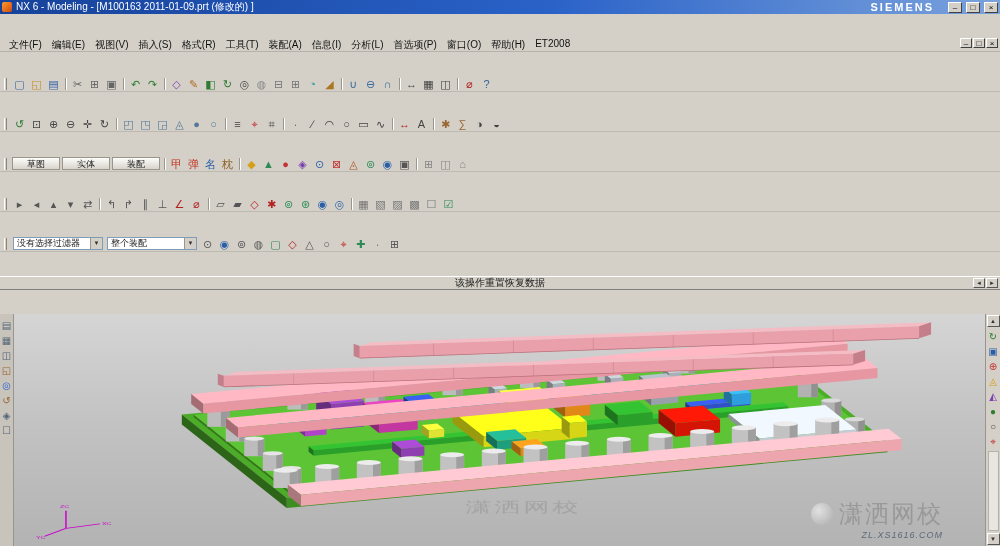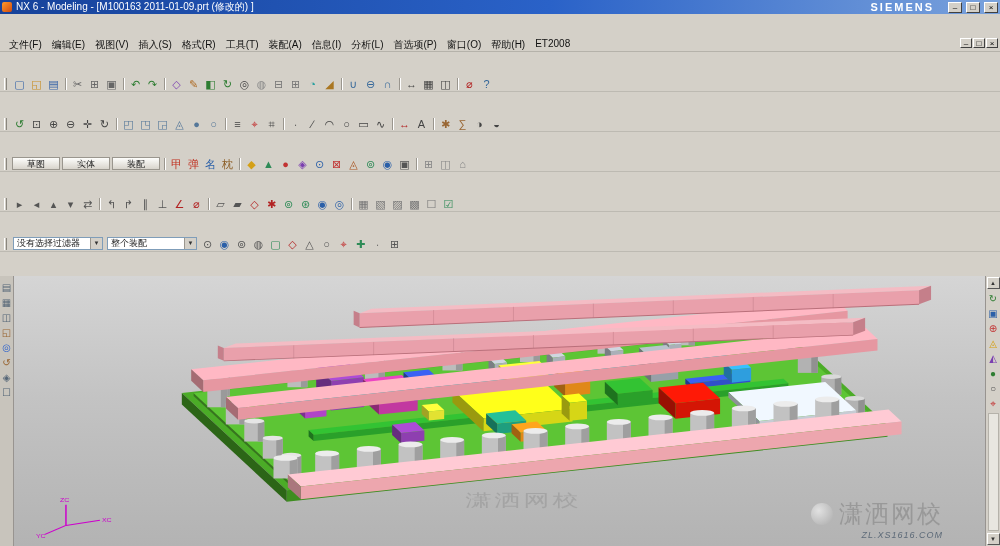--- a/index.html
+++ b/index.html
@@ -237,20 +237,27 @@
         <span class="icon" style="color: rgb(178, 34, 34);">◇</span>
         <span class="icon" style="color: rgb(85, 85, 85);">△</span>
         <span class="icon" style="color: rgb(85, 85, 85);">○</span>
         <span class="icon" style="color: rgb(194, 51, 51);">⌖</span>
         <span class="icon" style="color: rgb(46, 139, 87);">✚</span>
         <span class="icon" style="color: rgb(85, 85, 85);">∙</span>
         <span class="icon" style="color: rgb(85, 85, 85);">⊞</span>
       </span>
   </div>
 
+  <div class="promptbar">
+    <span class="prompt-text">该操作重置恢复数据</span>
+    <span class="pb-arrows">
+      <span>◄</span>
+      <span>►</span>
+    </span>
+  </div>
 
   <div class="work">
 
     <div class="lstrip">
       <span class="icons icons-v" style="display:flex;flex-direction:column;gap:2px;">
           <span class="icon" style="color: rgb(85, 102, 119);">▤</span>
           <span class="icon" style="color: rgb(85, 102, 119);">▦</span>
           <span class="icon" style="color: rgb(85, 102, 119);">◫</span>
           <span class="icon" style="color: rgb(153, 102, 51);">◱</span>
           <span class="icon" style="color: rgb(51, 102, 204);">◎</span>

